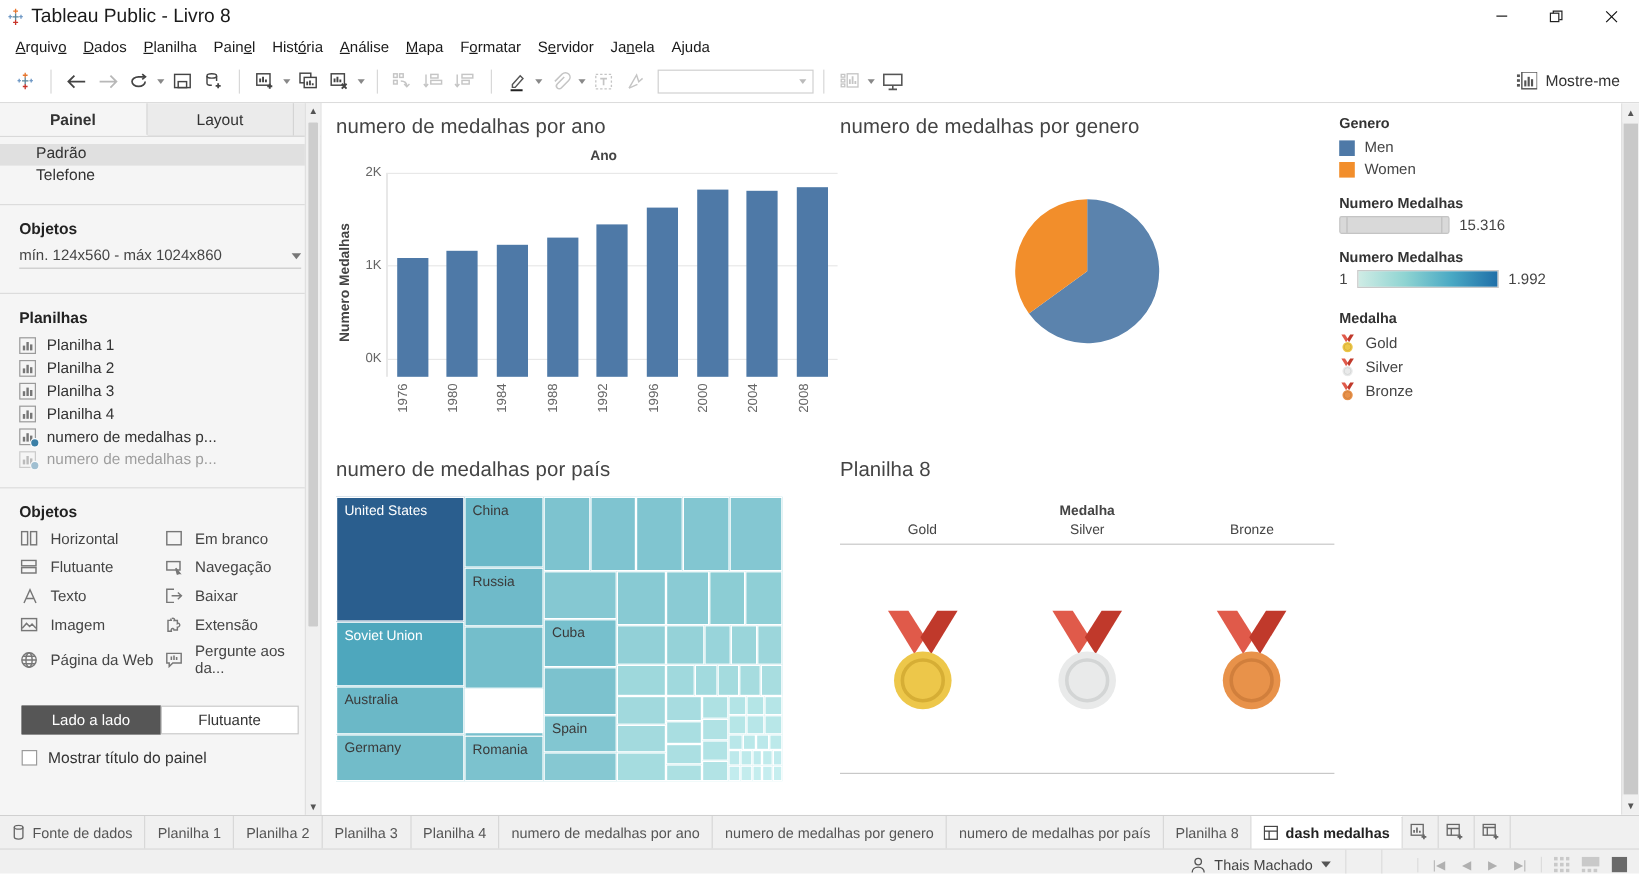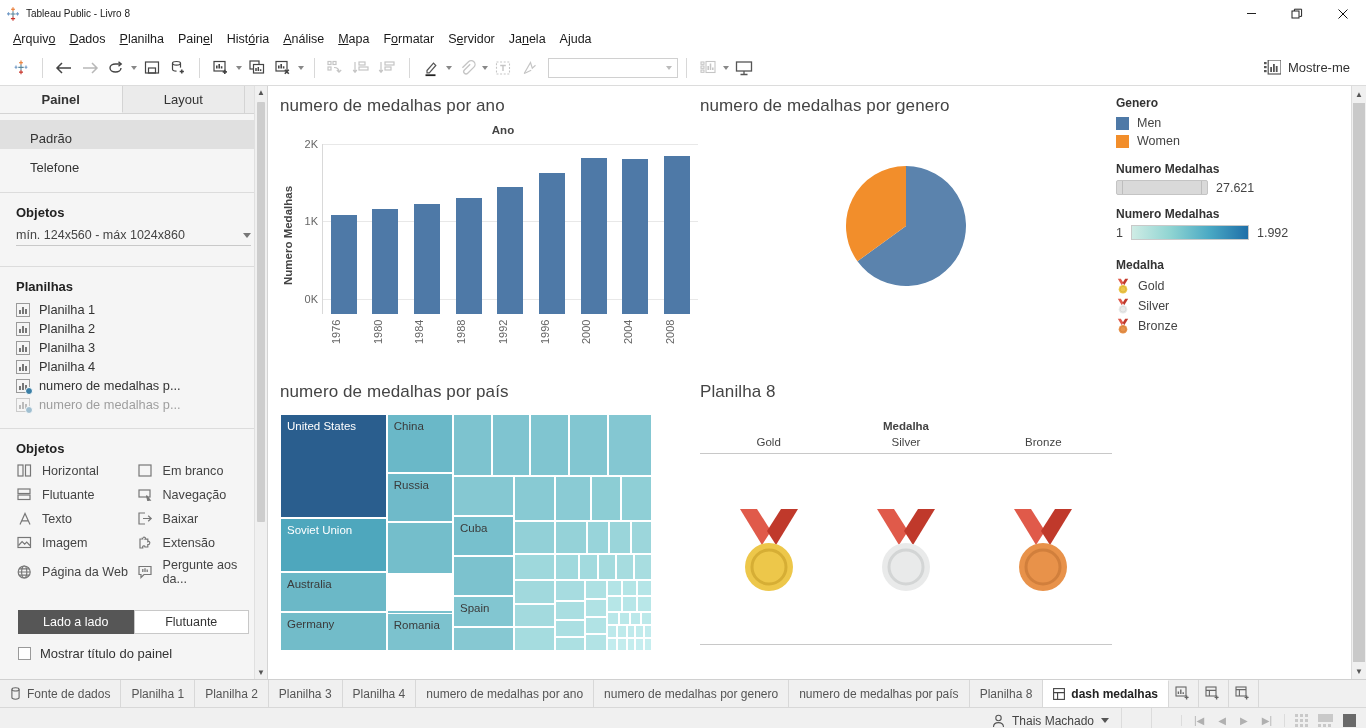--- a/index.html
+++ b/index.html
@@ -6,21 +6,21 @@
   html, body { margin:0; padding:0; }
   body {
     width:1366px; height:728px; overflow:hidden;
     font-family:"Liberation Sans", sans-serif;
     font-size:12px; color:#333; background:#ffffff;
   }
 
   
   .titlebar { height:28px; background:#fff; display:flex; align-items:center; border-bottom:1px solid #fff; }
   .tb-icon { width:26px; display:flex; align-items:center; justify-content:center; }
-  .tb-title { font-size:10px; color:#1a1a1a; }
+  .tb-title { font-size:16px; color:#1a1a1a; }
   .tb-spacer { flex:1; }
   .winbtn { width:46px; height:28px; display:flex; align-items:center; justify-content:center; font-size:13px; color:#111; }
 
   
   .menubar { height:22px; display:flex; align-items:center; padding-left:6px; background:#fff; font-size:12.5px; }
   .menuitem { padding:2px 7px; color:#1a1a1a; white-space:nowrap; }
   .menuitem u { text-decoration:underline; }
 
   
   .toolbar { height:36px; background:#fff; display:flex; align-items:center; border-bottom:1px solid #dcdcdc; padding:0 8px; }
@@ -38,21 +38,21 @@
   
   .leftpane { width:268px; background:#f5f5f5; border-right:1px solid #d4d4d4; display:flex; flex-direction:column; position:relative; }
   .lp-tabs { display:flex; height:28px; border-bottom:1px solid #d4d4d4; background:#ebebeb; }
   .lp-tab { flex:1; display:flex; align-items:center; justify-content:center; font-size:13px; color:#333; border-right:1px solid #d4d4d4; }
   .lp-tab.active { background:#f5f5f5; font-weight:bold; border-bottom:1px solid #f5f5f5; }
   .lp-collapse { width:22px; display:flex; align-items:center; justify-content:center; color:#555; font-size:12px; }
 
   .lp-body { flex:1; overflow:hidden; position:relative; }
   .lp-section { padding:6px 0; }
   .lp-hdr { font-weight:bold; font-size:13px; color:#222; padding:6px 16px 4px; }
-  .lp-row { padding:11px 16px 3px 30px; font-size:13px; color:#333; }
+  .lp-row { padding:0 16px 3px 30px; font-size:13px; color:#333; }
   .lp-row.sel { background:#e0e0e0; }
   .devbtn { margin:8px 18px 4px 36px; height:24px; border:1px solid #c8c8c8; background:#fbfbfb; display:flex; align-items:center; justify-content:center; font-size:12.5px; color:#333; border-radius:2px; }
   .hr { height:1px; background:#dcdcdc; margin:8px 0 0; }
   .sizeval { margin:4px 16px 6px; display:flex; align-items:center; justify-content:space-between; border-bottom:1px solid #c9c9c9; padding-bottom:3px; font-size:12.5px; color:#444; }
   .sizeval .ar { border-left:4px solid transparent; border-right:4px solid transparent; border-top:5px solid #777; }
 
   .sheetlist { padding:2px 0 0; max-height:128px; overflow:hidden; position:relative; }
   .sheetrow { display:flex; align-items:center; gap:9px; padding:2px 16px; font-size:12.8px; color:#333; }
   .sheeticon { width:14px; height:14px; border:1px solid #9a9a9a; display:flex; align-items:flex-end; justify-content:center; gap:1px; padding-bottom:2px; position:relative; flex:none; }
   .sheeticon i { display:block; width:2px; background:#777; }
@@ -746,21 +746,21 @@
           <div class="lg-item">
             <span class="swatch" style="background:#f28e2b"></span>
             <span>Women</span>
           </div>
         </div>
 
         <div class="lg-block">
           <div class="lg-title">Numero Medalhas</div>
           <div class="lg-slider">
             <span class="lg-track"></span>
-            <span class="lg-val">27.621</span>
+            <span class="lg-val">15.316</span>
           </div>
         </div>
 
         <div class="lg-block">
           <div class="lg-title">Numero Medalhas</div>
           <div class="lg-slider">
             <span class="lg-val">1</span>
             <span class="lg-ramp"></span>
             <span class="lg-val">1.992</span>
           </div>

